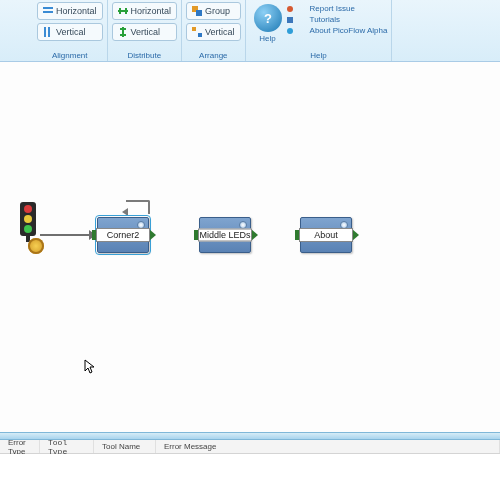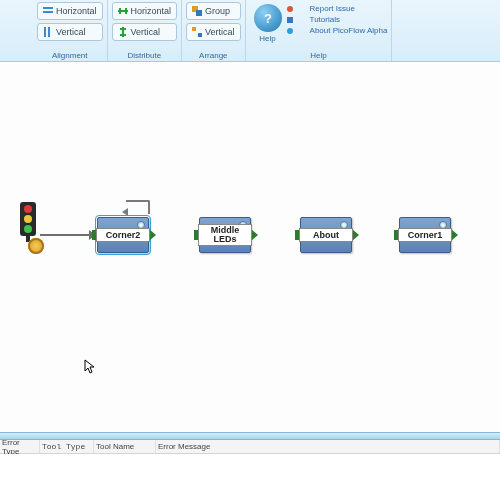--- a/index.html
+++ b/index.html
@@ -91,21 +91,21 @@
     box-shadow: 1px 1px 2px rgba(0,0,0,.25);
   }
   .node .label-box {
     position: absolute;
     top: 50%; transform: translateY(-50%);
     left: -2px; right: -2px;
     background: #fff;
     border: 1px solid #888;
     text-align: center;
     font-size: 9px;
-    font-weight: bold;
+    font-weight: normal;
     line-height: 10px;
     padding: 1px 0;
     color: #222;
   }
   .node .porthole {
     position: absolute; top: 3px; right: 3px;
     width: 8px; height: 8px; border-radius: 50%;
     background: radial-gradient(#fff,#9cc0e5);
     border: 1px solid #5b7da3;
   }
@@ -175,21 +175,21 @@
     height:8px;
     background: linear-gradient(#d6ecf7,#a9d4ee);
     border-top:1px solid #7fb7d8; border-bottom:1px solid #7fb7d8;
   }
   .err-header{
     position:absolute; left:0; right:0; top:440px;
     height:14px; background:#f4f4f4; border-bottom:1px solid #d4d4d4;
     display:flex; align-items:center;
     font-size:8px; color:#444;
   }
-  .err-header .col{ padding:0 2px; border-right:1px solid #e0e0e0; height:100%; display:flex; align-items:center;}
+  .err-header .col{ padding:0 8px; border-right:1px solid #e0e0e0; height:100%; display:flex; align-items:center;}
   .err-header .col:first-child{width:40px;}
   .err-header .col:nth-child(2){width:54px;font-family:Liberation Mono, monospace;}
   .err-header .col:nth-child(3){width:62px;}
   .err-header .col:nth-child(4){flex:1;}
   .err-body{
     position:absolute; left:0; right:0; top:454px; bottom:0;
     background:#fff;
   }
 </style>
 </head>
@@ -343,26 +343,20 @@
     <div class="label-box" style="line-height:9px;">Middle LEDs</div>
   </div>
 
   <div class="node" style="left:300px; top:155px;">
     <div class="porthole"></div>
     <div class="port-in"></div>
     <div class="port-out"></div>
     <div class="label-box">About</div>
   </div>
 
-  <div class="node" style="left:399px; top:155px;">
-    <div class="porthole"></div>
-    <div class="port-in"></div>
-    <div class="port-out"></div>
-    <div class="label-box">Corner1</div>
-  </div>
 
   <div class="cursor-ptr" style="left:84px; top:297px;">
     <svg width="12" height="16" viewBox="0 0 12 16">
       <path d="M1 1 L1 12 L4 9 L6 14 L8 13 L6 8 L10 8 Z" fill="#fff" stroke="#000" stroke-width="1"></path>
     </svg>
   </div>
 </div>
 
 <div class="divider-bar"></div>
 <div class="err-header">

